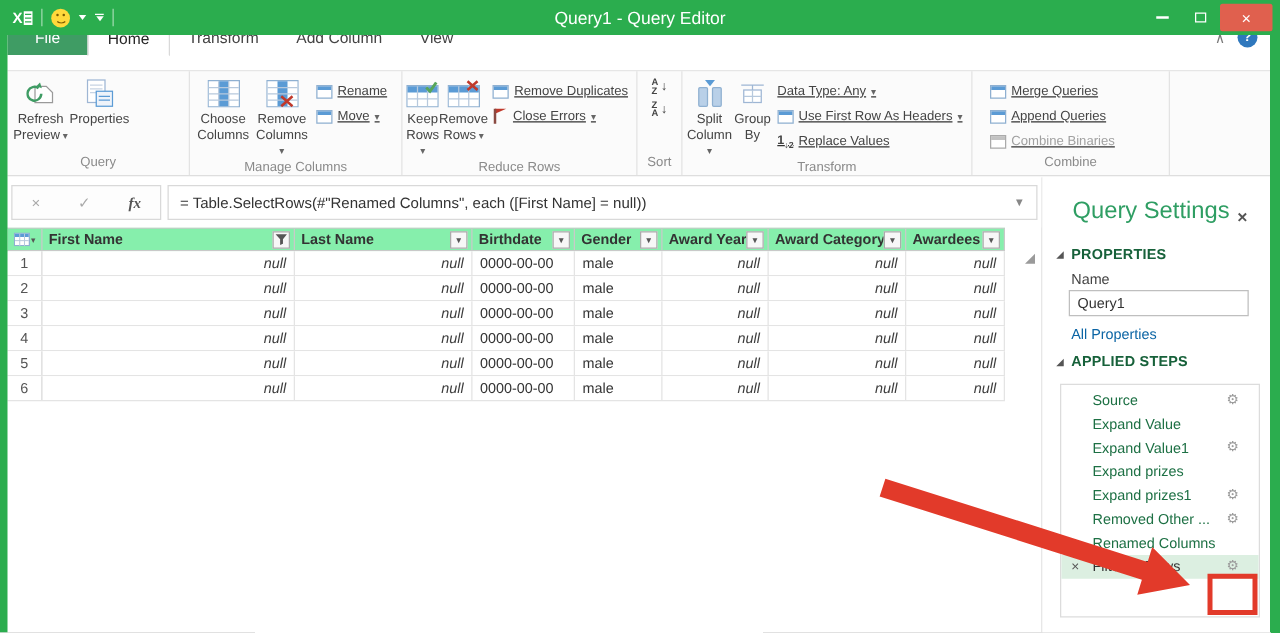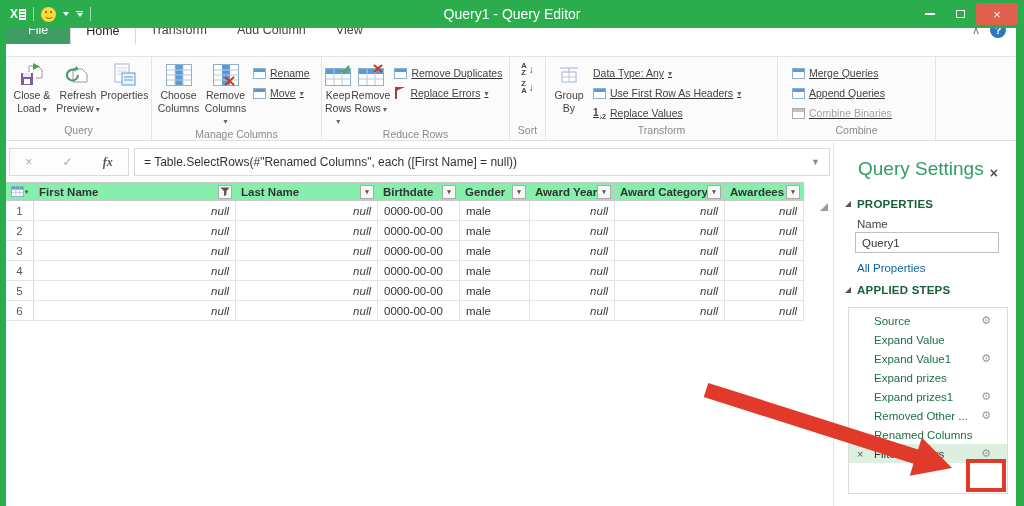--- a/index.html
+++ b/index.html
@@ -151,32 +151,20 @@
       <span class="help-ic">?</span>
     </div>
   </div>
 
   <div class="ribbon">
 
     <div class="rgroup" style="width:146px">
       <div class="gc">
         <div class="bb">
           <span class="bicon">
-            <svg width="26" height="26" viewBox="0 0 26 26">
-                <path d="M10 10V4h9l4 4v8h-6" fill="#fff" stroke="#9a9a9a"></path>
-                <rect x="2" y="11" width="12" height="12" fill="#7d5ba6"></rect>
-                <rect x="4" y="11" width="8" height="4" fill="#e8e8f5"></rect>
-                <rect x="5" y="17" width="6" height="5" fill="#fff"></rect>
-                <path d="M12 3l7 3.5L12 10z" fill="#4ca063" transform="translate(2,-2)"></path>
-              </svg>
-          </span>
-          <span class="bl"><span>Close &amp;</span><br><span>Load</span><span class="dd"> ▾</span></span>
-        </div>
-        <div class="bb">
-          <span class="bicon">
             <svg width="24" height="24" viewBox="0 0 24 24">
                 <path d="M7 6h9l5 5v8H7z" fill="#fff" stroke="#9a9a9a"></path>
                 <path d="M17 16a5.5 5.5 0 1 1-2.2-4.4" stroke="#3f9c64" stroke-width="2" fill="none" transform="translate(-5,-4)"></path>
                 <path d="M14 5l1.5 4.5L11 8z" fill="#3f9c64" transform="translate(-3,-2)"></path>
               </svg>
           </span>
           <span class="bl"><span>Refresh</span><br><span>Preview</span><span class="dd"> ▾</span></span>
         </div>
         <div class="bb">
           <span class="bicon">
@@ -255,21 +243,21 @@
           </span>
           <span class="bl"><span>Remove</span><br><span>Rows</span><span class="dd"> ▾</span></span>
         </div>
         <div class="scol">
           <div class="sbtn">
               <span class="sico"></span>
               <span>Remove Duplicates</span>
             </div>
           <div class="sbtn">
               <span class="flagico"></span>
-              <span>Replace Errors</span>
+              <span>Close Errors</span>
               <span class="dd">▾</span>
             </div>
         </div>
       </div>
       <div class="glabel">Reduce Rows</div>
     </div>
 
     <div class="rgroup" style="width:36px">
       <div class="gc" style="flex-direction:column; align-items:center;">
         <div class="sortbtn">
@@ -285,20 +273,30 @@
               <span>A</span>
             </span>
             <span class="sarrow">↓</span>
           </div>
       </div>
       <div class="glabel">Sort</div>
     </div>
 
     <div class="rgroup" style="width:232px">
       <div class="gc">
+        <div class="bb">
+          <span class="bicon">
+            <svg width="24" height="24" viewBox="0 0 24 24">
+                <path d="M8 1h8l-4 5z" fill="#5b9bd5"></path>
+                <rect x="3" y="7" width="7" height="15" rx="1" fill="#b9d0e8" stroke="#8fb0d1"></rect>
+                <rect x="14" y="7" width="7" height="15" rx="1" fill="#b9d0e8" stroke="#8fb0d1"></rect>
+              </svg>
+          </span>
+          <span class="bl"><span>Split</span><br><span>Column</span><span class="dd"> ▾</span></span>
+        </div>
         <div class="bb" style="width:40px">
           <span class="bicon">
             <svg width="26" height="22" viewBox="0 0 26 22">
                 <path d="M4 4h18" stroke="#9eb6d4"></path>
                 <path d="M13 4v4" stroke="#9eb6d4"></path>
                 <rect x="6" y="8" width="14" height="10" fill="#fff" stroke="#9eb6d4"></rect>
                 <path d="M6 13h14M13 8v10" stroke="#b7c9dd"></path>
               </svg>
           </span>
           <span class="bl"><span>Group</span><br><span>By</span></span>

